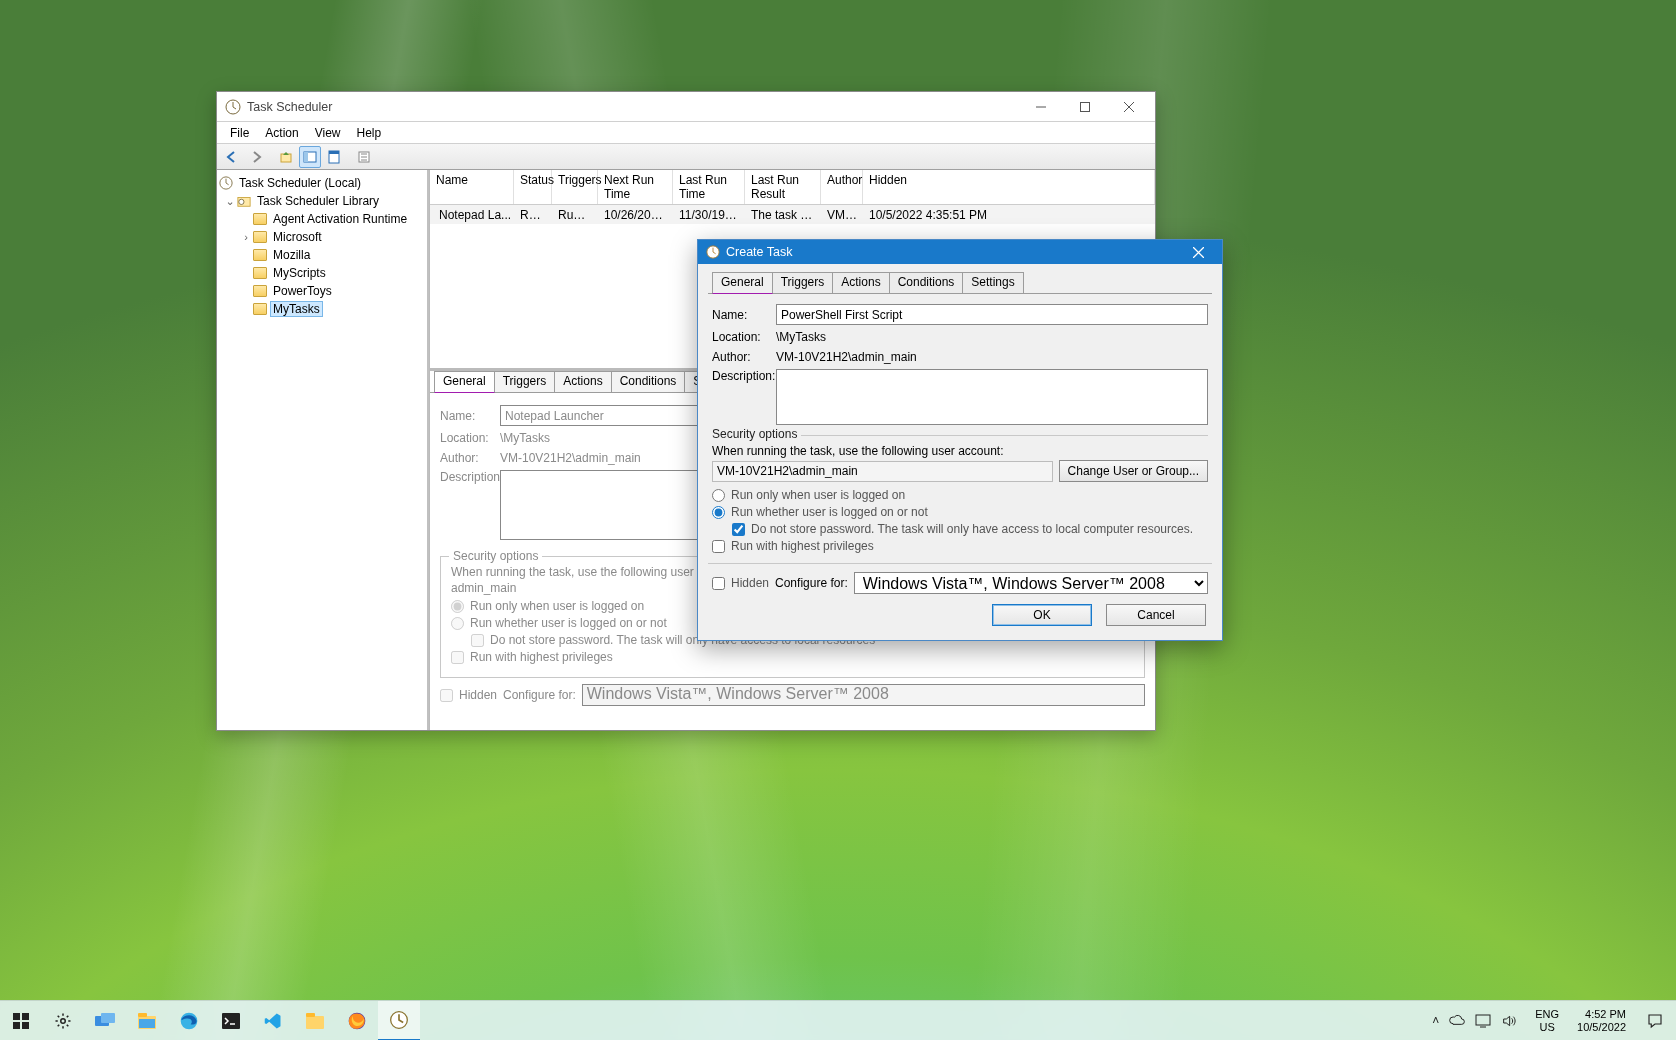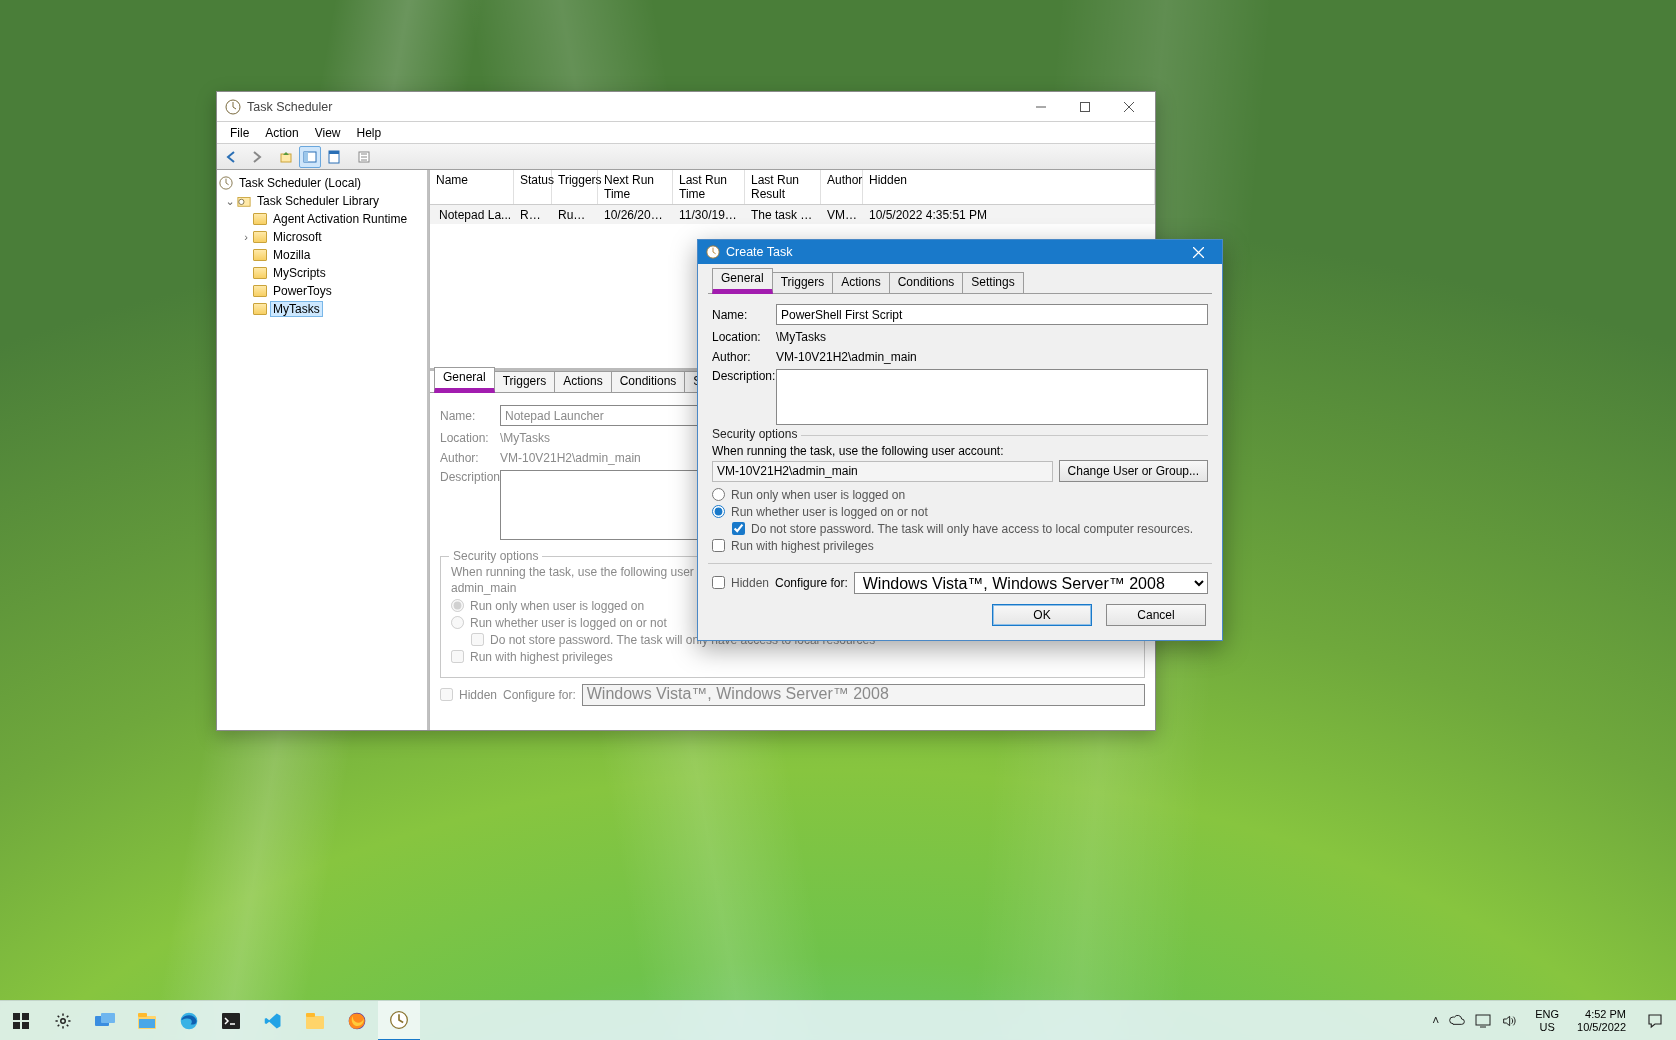--- a/index.html
+++ b/index.html
@@ -32,30 +32,30 @@
 .main { flex:1; display:flex; flex-direction:column; border-left:1px solid #bbb; }
 .grid { height:200px; border-bottom:2px solid #bbb; overflow:hidden; }
 .ghead { display:flex; background:#fff; border-bottom:1px solid #ccc; }
 .ghead div { padding:3px 6px; border-right:1px solid #e0e0e0; font-size:12px; }
 .grow { display:flex; align-items:center; height:19px; background:#f3f3f3; }
 .grow div { padding:1px 6px; white-space:nowrap; overflow:hidden; text-overflow:ellipsis; font-size:12px; }
 .cw0{width:84px}.cw1{width:38px}.cw2{width:46px}.cw3{width:75px}.cw4{width:72px}.cw5{width:76px}.cw6{width:42px}.cw7{flex:1}
 .dpane { flex:1; border-top:1px solid #bbb; padding:0; }
 .tabs { display:flex; height:22px; align-items:flex-end; padding-left:4px; background:#fff; border-bottom:1px solid #9c9c9c; }
 .tab { padding:2px 8px 4px; font-size:12px; background:#f4f4f4; border:1px solid #9c9c9c; border-bottom:none; margin-right:-1px; position:relative; color:#000; }
-.tab.act { background:#fff; z-index:1; border-bottom:5px solid #a21caf; margin-bottom:-1px; }
+.tab.act { background:#fff; z-index:1; border-bottom:1px solid #a21caf; margin-bottom:-1px; }
 .form { padding:8px 10px; font-size:12px; }
 .frow { display:flex; align-items:center; margin:4px 0; }
 .flbl { width:60px; }
 .finput { flex:1; height:21px; border:1px solid #888; padding:0 4px; background:#fff; font-size:12px; max-width:640px; }
 .ftxt { height:70px; resize:none; }
 .static { padding:1px 0; }
 .group { border:1px solid #c8c8c8; padding:8px 10px 10px; margin:16px 0 0; position:relative; }
 .group > legend,.glegend { position:absolute; top:-8px; left:8px; background:#fff; padding:0 4px; font-size:12px; color:#222; }
-.rad,.chk { display:flex; align-items:flex-start; gap:6px; margin:3px 0; font-size:12px; color:#555; }
+.rad,.chk { display:flex; align-items:flex-end; gap:6px; margin:3px 0; font-size:12px; color:#555; }
 .rad input,.chk input { accent-color:#888; }
 .disabled,.disabled *{ color:#8a8a8a !important; }
 .cfg { display:flex; align-items:center; gap:6px; margin-top:6px; }
 .cfg select,.selectlike { flex:1; height:22px; border:1px solid #888; background:#f4f4f4; color:#888; padding:0 4px; font-size:16px; }
 
 
 .dlg { position:absolute; left:697px; top:239px; width:526px; background:#f0f0f0; border:1px solid #4a88c6; box-shadow:0 8px 24px rgba(0,0,0,.35); }
 .dlgtitle { height:24px; background:#1979ca; color:#fff; display:flex; align-items:center; padding:0 4px 0 8px; font-size:12.5px; }
 .dlgtitle .ico { width:14px; height:14px; margin-right:6px; }
 .dlgtitle .x { margin-left:auto; width:40px; height:24px; display:flex; align-items:center; justify-content:center; }

